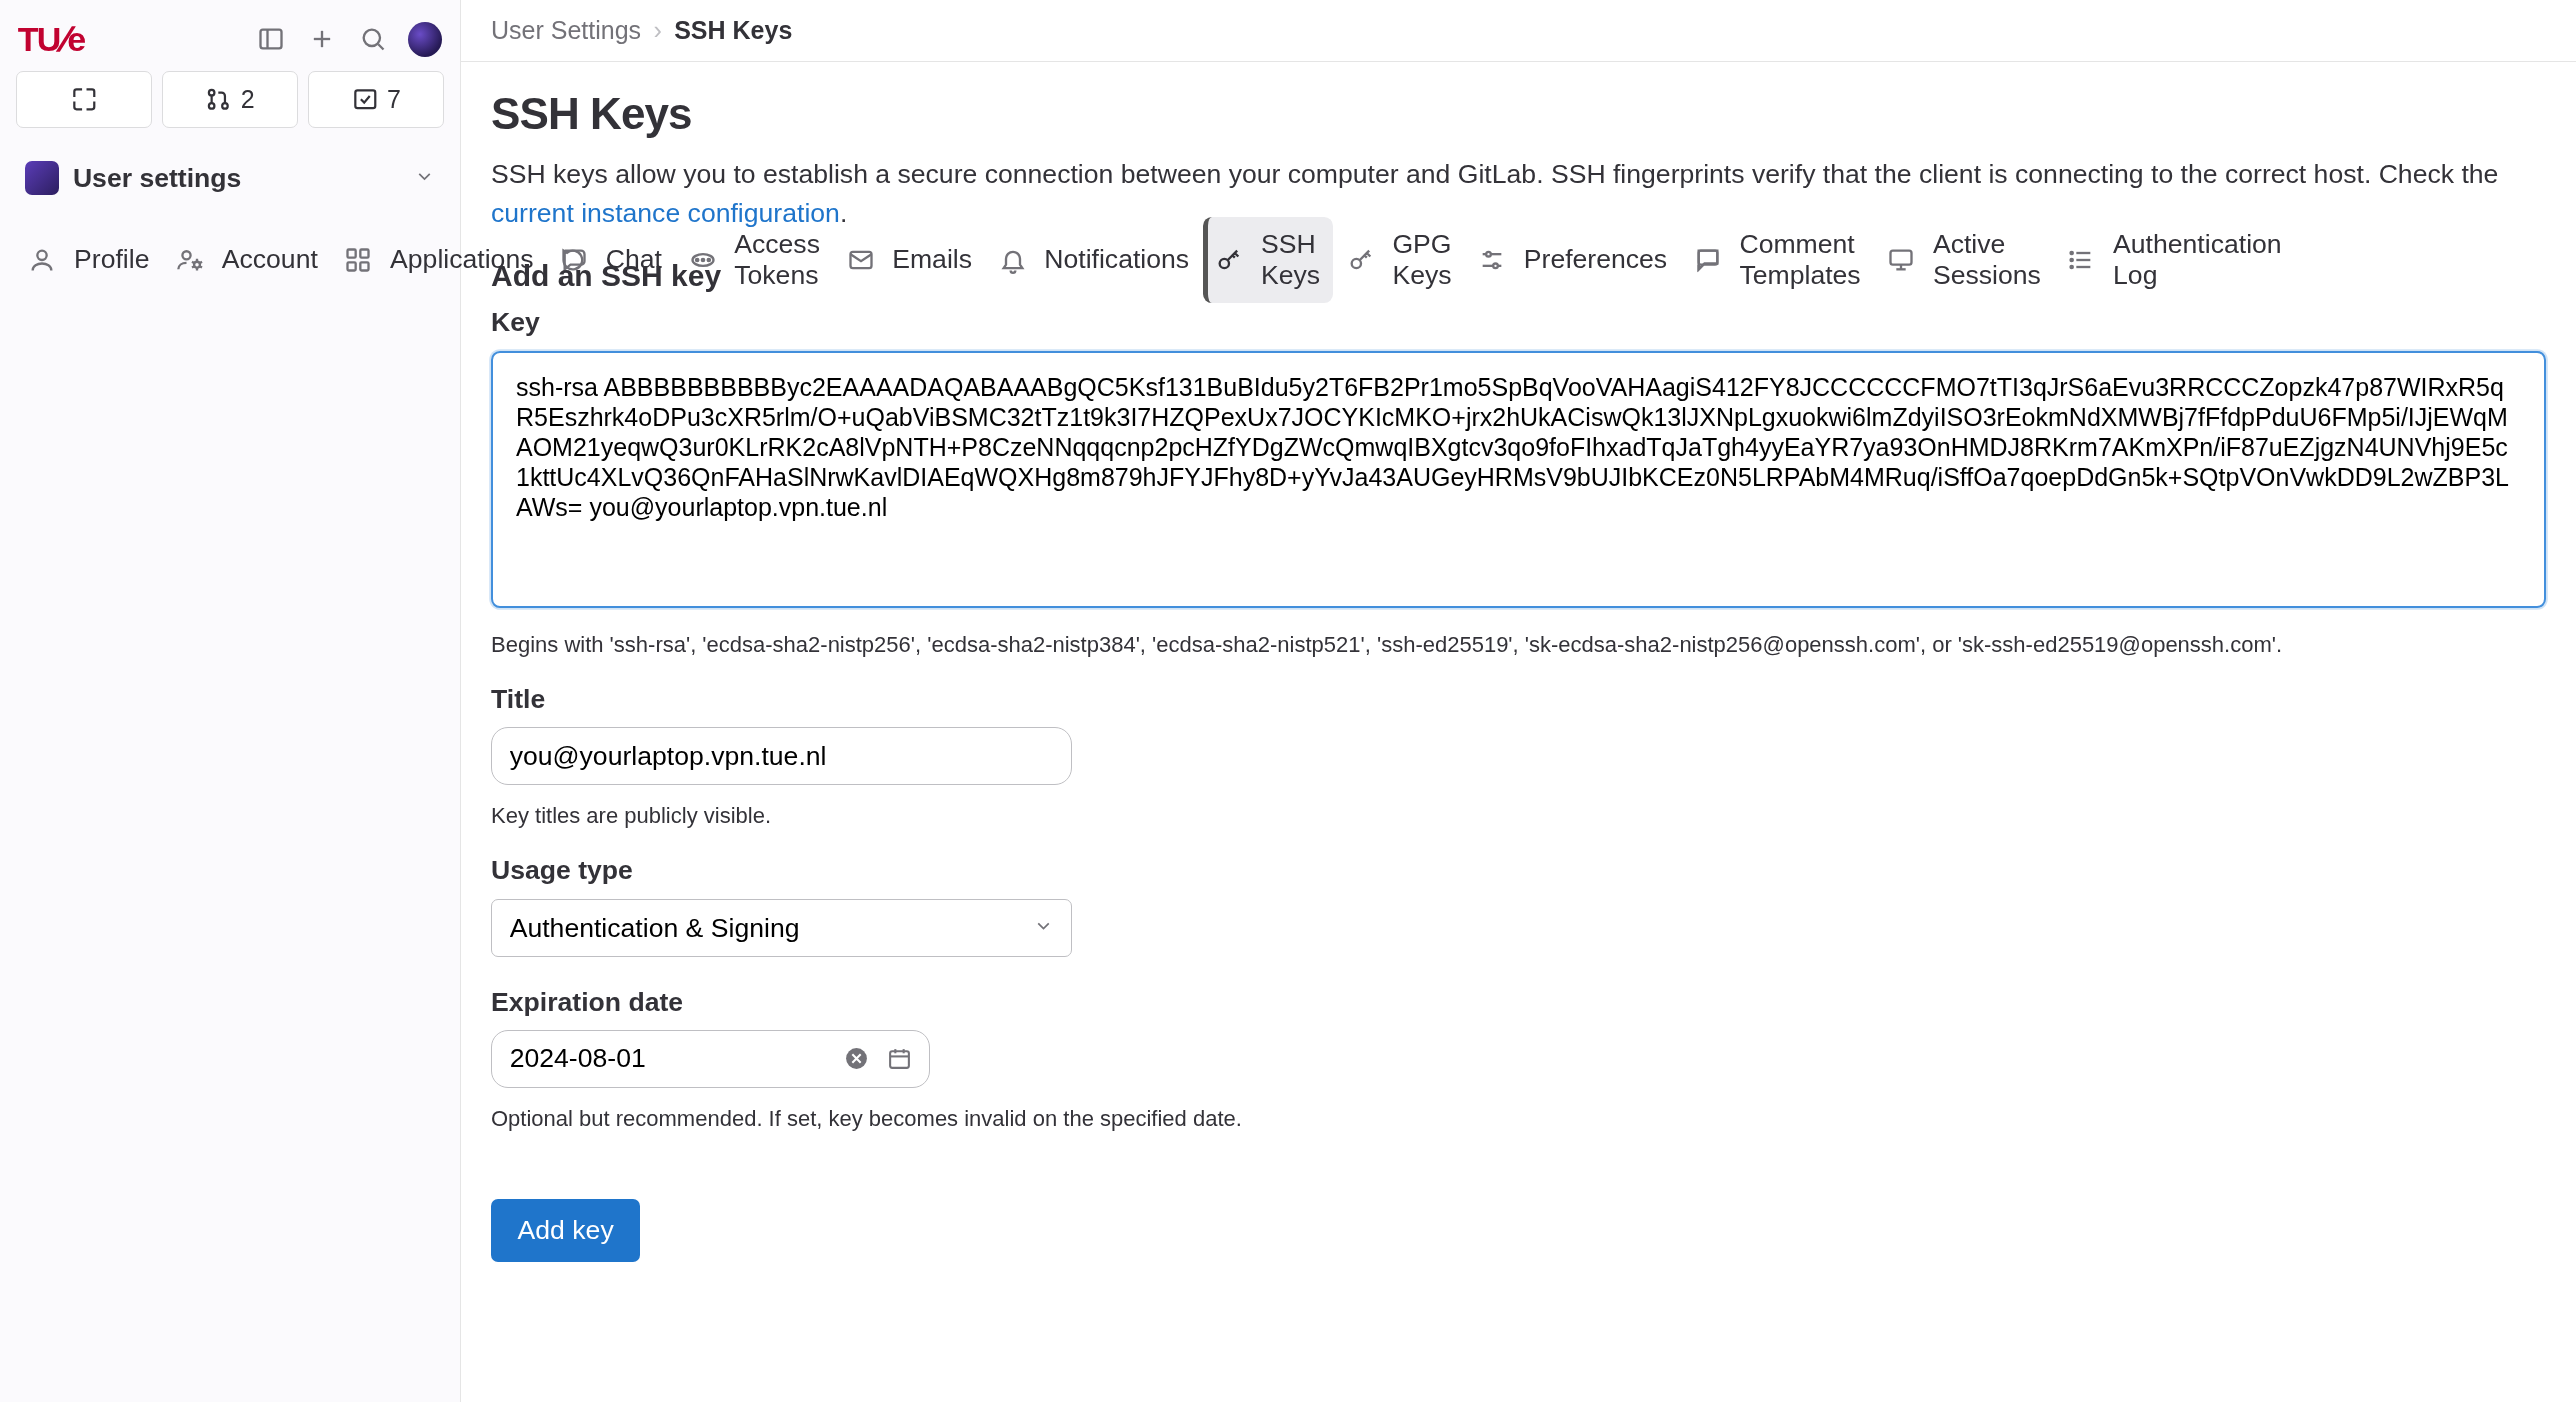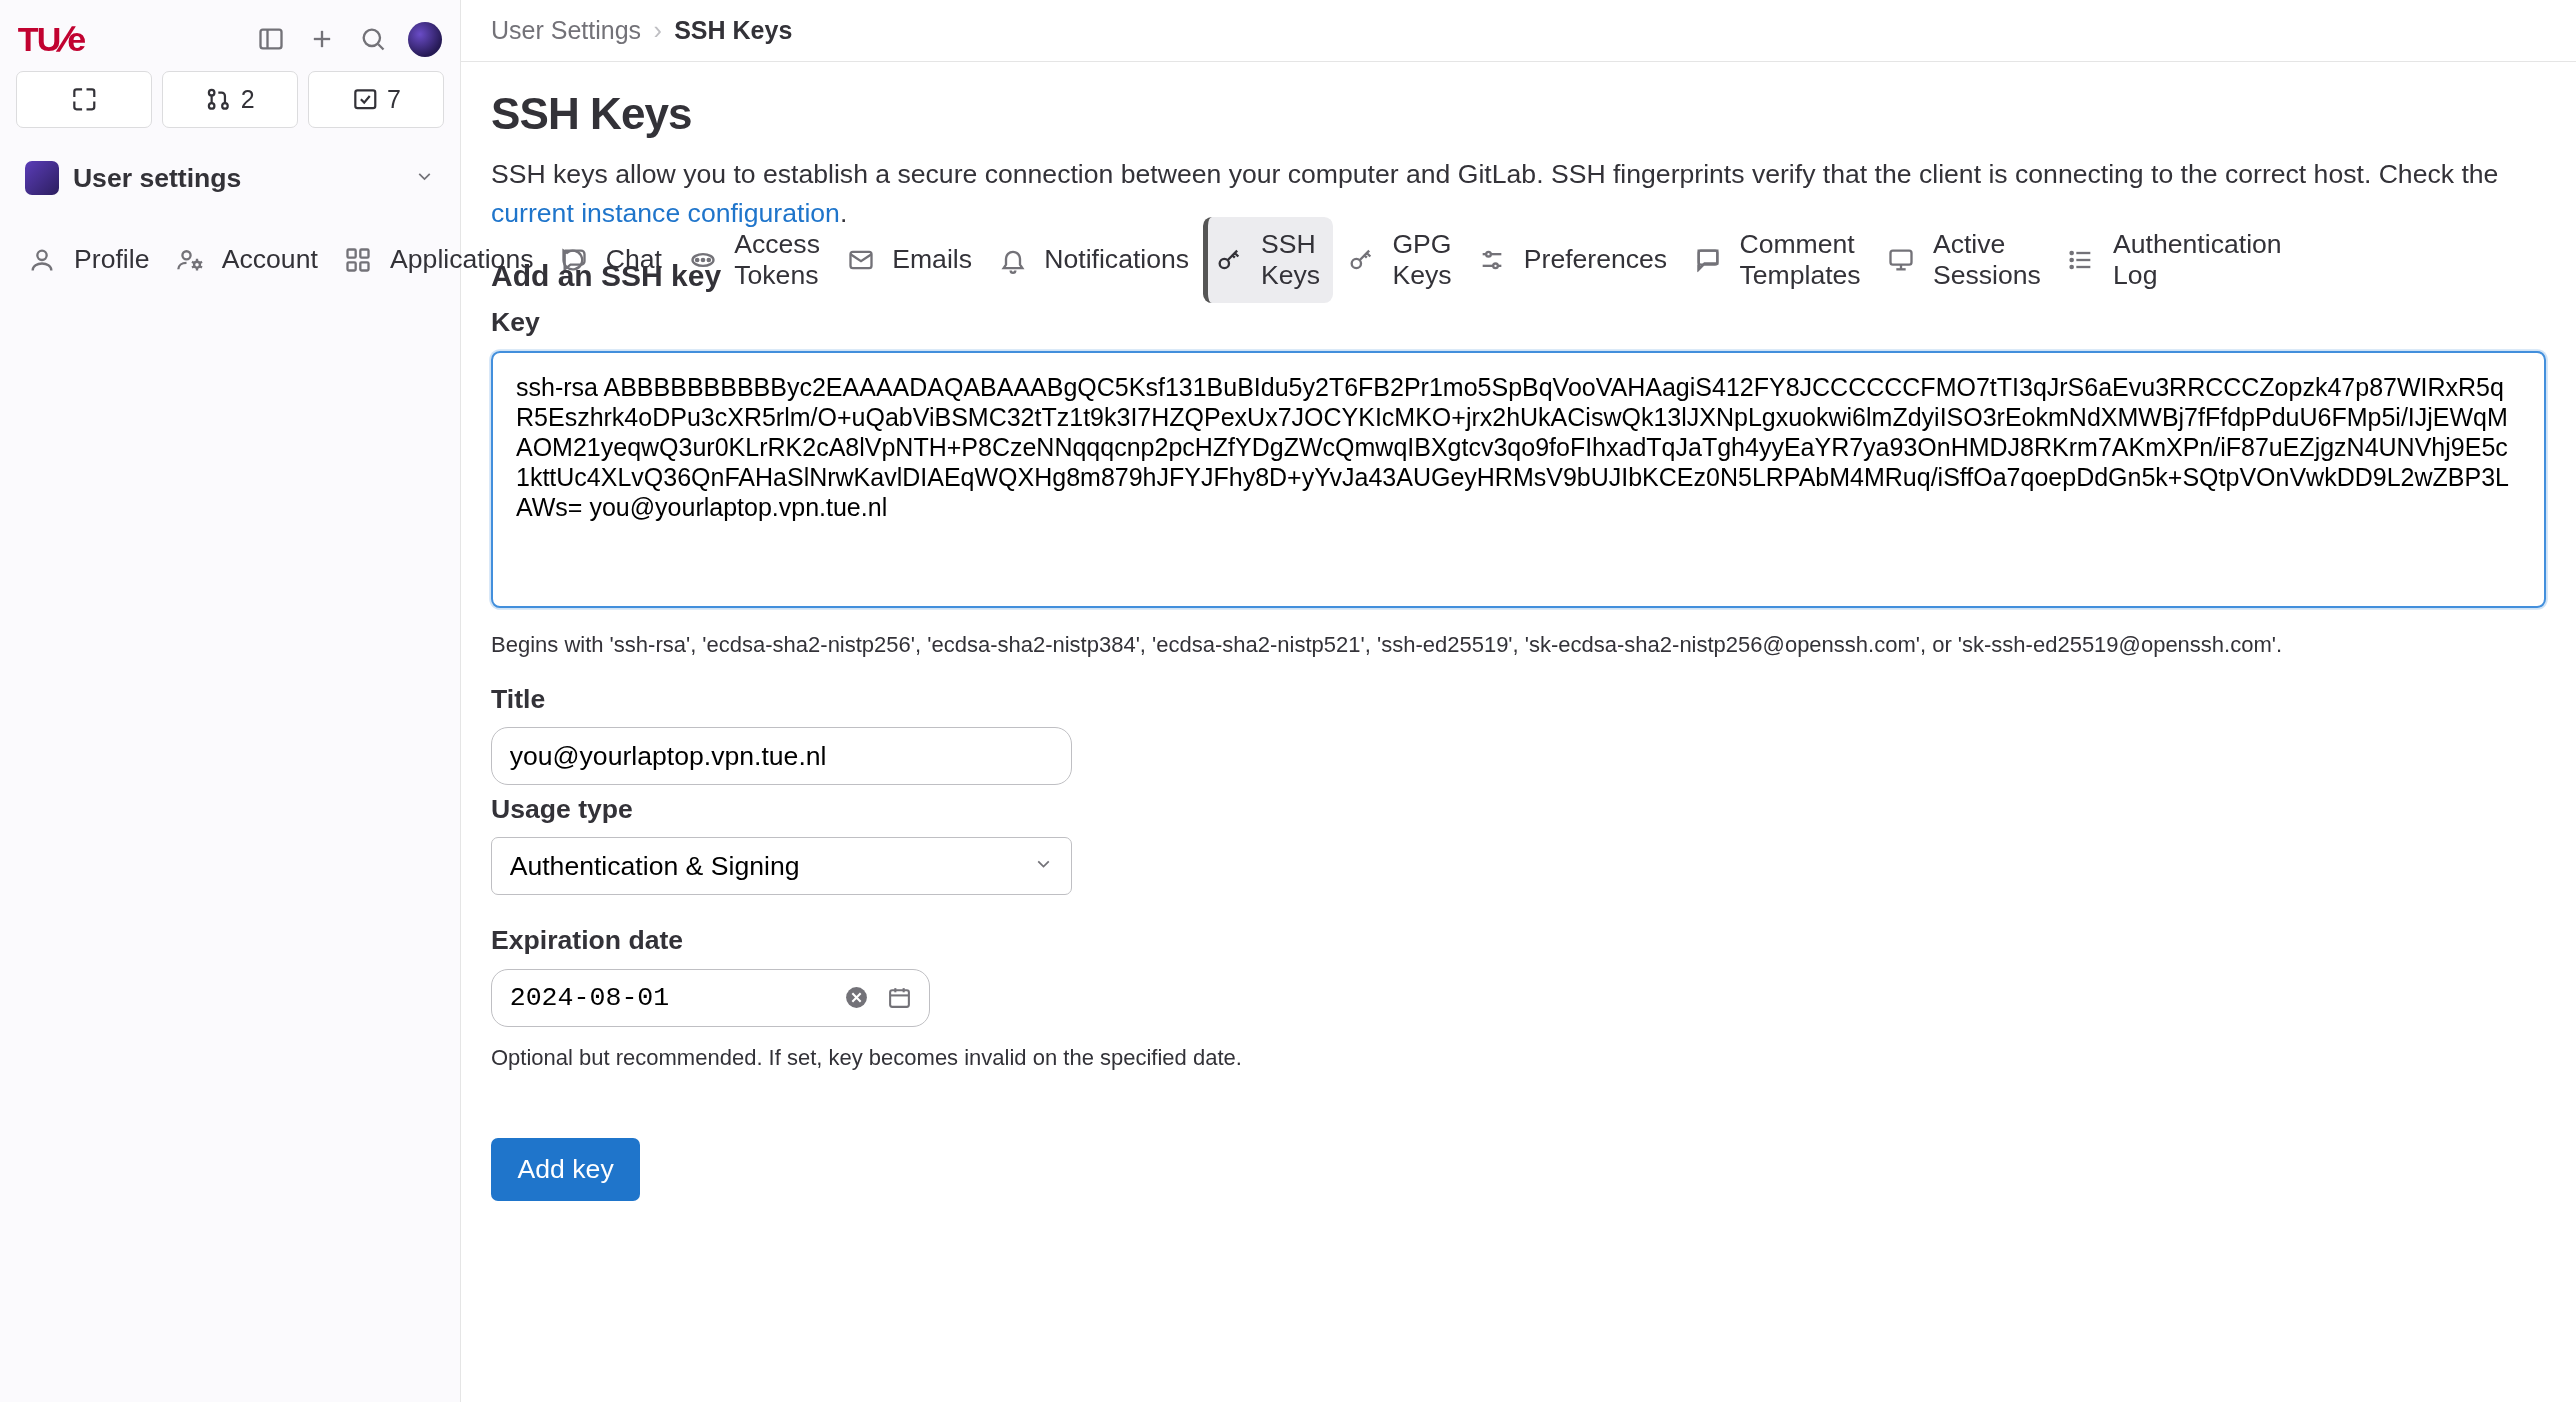--- a/index.html
+++ b/index.html
@@ -172,21 +172,20 @@
     pointer-events: none;
     color: #737278;
   }
 
   .date-wrap {
     position: relative;
     width: 439px;
   }
   .date-wrap input {
     width: 100%;
-    font-family: Liberation Mono, monospace;
   }
   .date-wrap .clear-btn, .date-wrap .cal-btn {
     position: absolute;
     top: 50%; transform: translateY(-50%);
     width: 30px; height: 30px;
     display:flex; align-items:center; justify-content:center;
     color: #737278;
   }
   .date-wrap .clear-btn { right: 59px; }
   .date-wrap .cal-btn { right: 16px; }
@@ -399,20 +398,21 @@
 
 
     
     <label class="fld-label">Key</label>
     <textarea class="key-input" style="">ssh-rsa ABBBBBBBBBByc2EAAAADAQABAAABgQC5Ksf131BuBIdu5y2T6FB2Pr1mo5SpBqVooVAHAagiS412FY8JCCCCCCFMO7tTI3qJrS6aEvu3RRCCCZopzk47p87WIRxR5qR5Eszhrk4oDPu3cXR5rlm/O+uQabViBSMC32tTz1t9k3I7HZQPexUx7JOCYKIcMKO+jrx2hUkACiswQk13lJXNpLgxuokwi6lmZdyiISO3rEokmNdXMWBj7fFfdpPduU6FMp5i/IJjEWqMAOM21yeqwQ3ur0KLrRK2cA8lVpNTH+P8CzeNNqqqcnp2pcHZfYDgZWcQmwqIBXgtcv3qo9foFIhxadTqJaTgh4yyEaYR7ya93OnHMDJ8RKrm7AKmXPn/iF87uEZjgzN4UNVhj9E5c1kttUc4XLvQ36QnFAHaSlNrwKavlDIAEqWQXHg8m879hJFYJFhy8D+yYvJa43AUGeyHRMsV9bUJIbKCEz0N5LRPAbM4MRuq/iSffOa7qoepDdGn5k+SQtpVOnVwkDD9L2wZBP3LAWs= you@yourlaptop.vpn.tue.nl</textarea>
     <p class="helper">Begins with 'ssh-rsa', 'ecdsa-sha2-nistp256', 'ecdsa-sha2-nistp384', 'ecdsa-sha2-nistp521', 'ssh-ed25519', 'sk-ecdsa-sha2-nistp256@openssh.com', or 'sk-ssh-ed25519@openssh.com'.</p>
 
     
     <label class="fld-label">Title</label>
     <input class="txt" type="text" value="you@yourlaptop.vpn.tue.nl" style="">
+    <p class="helper">Key titles are publicly visible.</p>
 
     
     <label class="fld-label">Usage type</label>
     <div class="select-wrap">
       <select>
         <option>Authentication &amp; Signing</option>
       </select>
       <span class="chev-down">
         <svg width="21" height="21" viewBox="0 0 24 24" fill="none" stroke="currentColor" stroke-width="2">
             <polyline points="6 9 12 15 18 9"></polyline>

